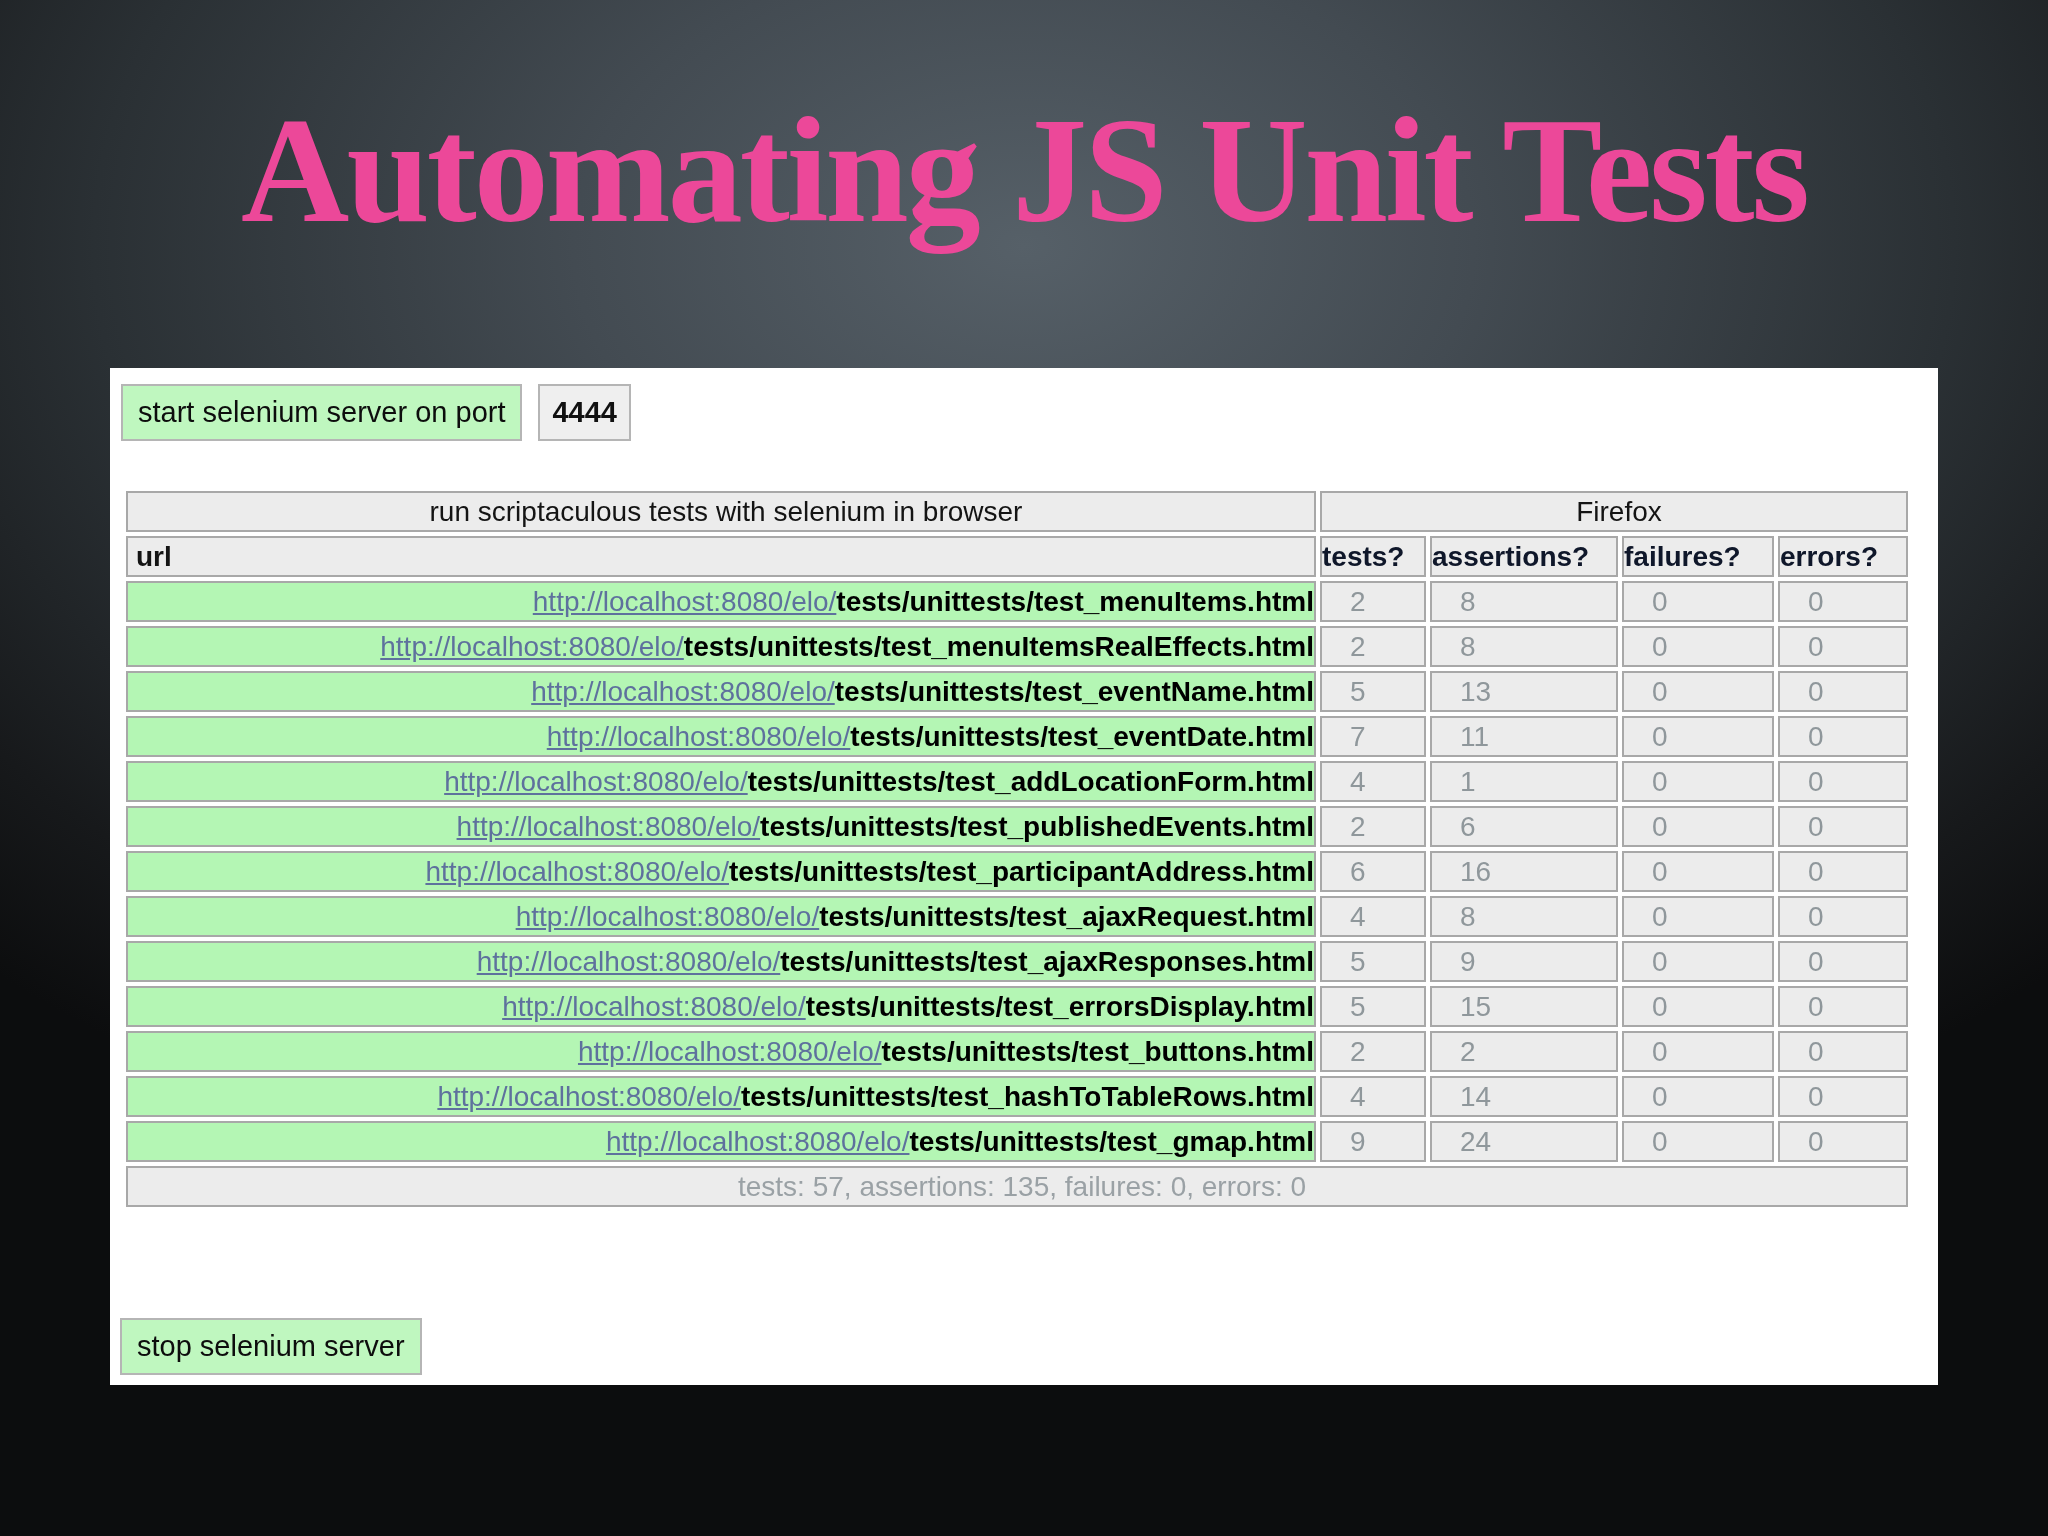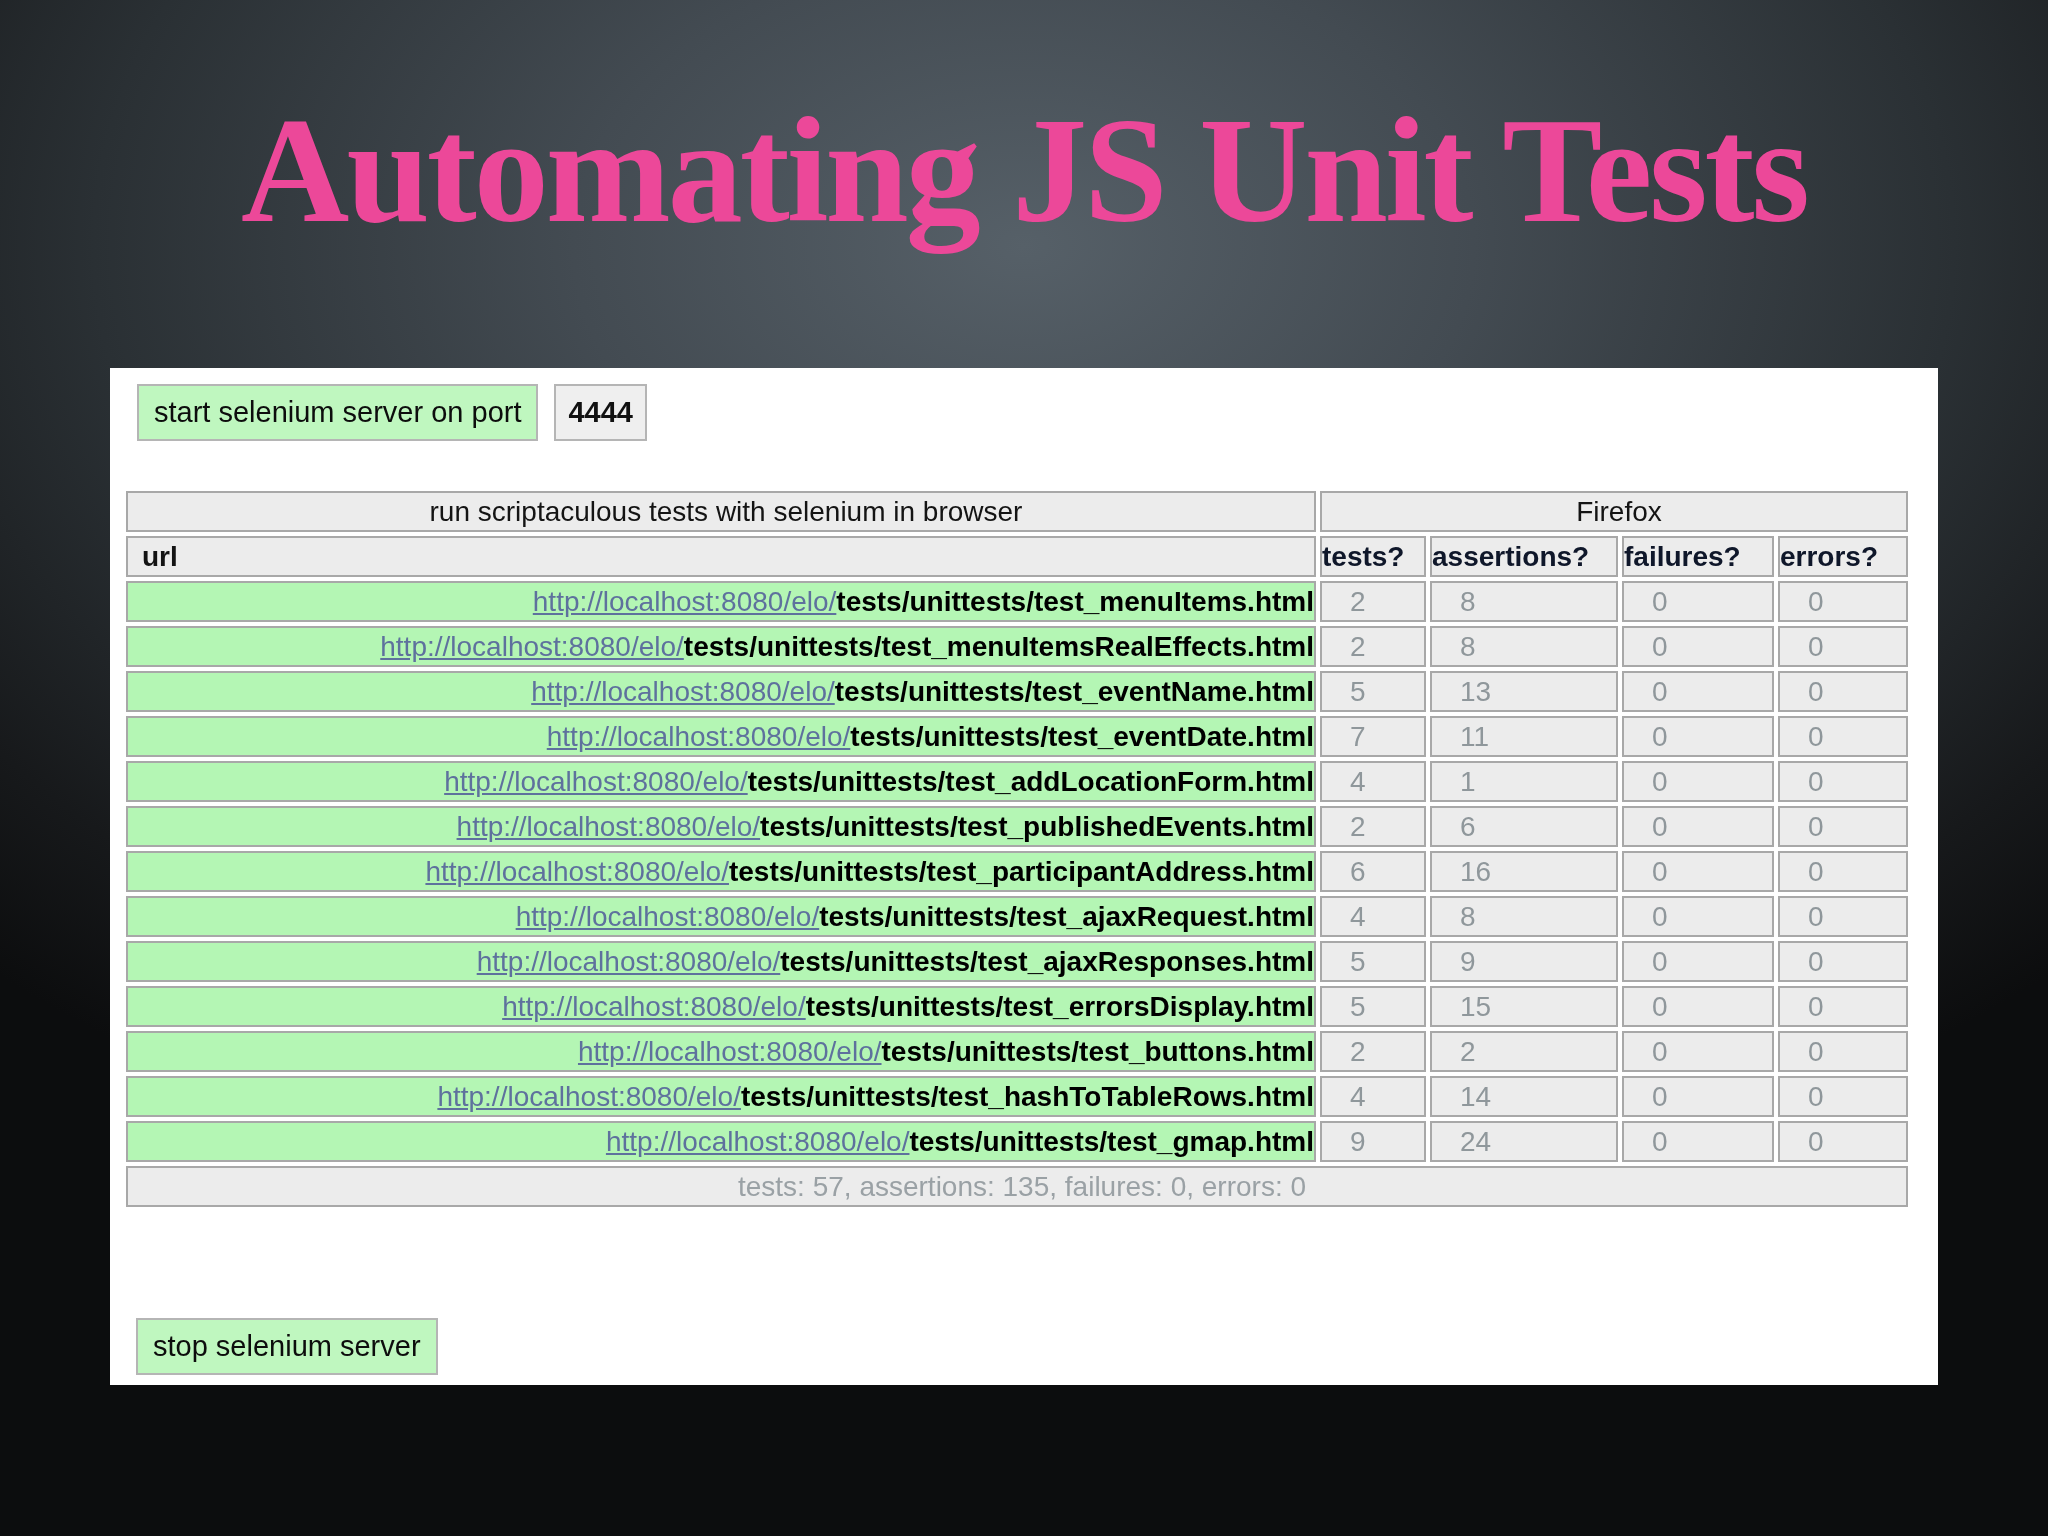--- a/index.html
+++ b/index.html
@@ -27,21 +27,21 @@
     background:#ffffff;
   }
 
   .start-group { position:absolute; left:11px; top:16px; display:flex; align-items:stretch; }
   .btn {
     display:inline-block;
     background:var(--button_green);
     border:2px solid #b5b5b5;
     color:#0d0d0d; font-size:29px; line-height:1.2;
     padding:9px 15px;
-    cursor:pointer; white-space:nowrap;margin-left:16px;
+    cursor:pointer; white-space:nowrap;
   }
   .port-box {
     background:#efefef;
     border:2px solid #b5b5b5;
     margin-left:16px;
     color:#111; font-weight:bold; font-size:29px; line-height:1.2;
     padding:9px 12px; min-width:86px; text-align:center;
   }
 
   .results-table {
@@ -51,21 +51,21 @@
     font-size:28px; line-height:1.2;
   }
   .results-table th, .results-table td {
     border:2px solid #a8a8a8;
     height:41px;
     vertical-align:middle;
     overflow:hidden; white-space:nowrap;
   }
   .gray-bg  { background:#ececec; }
   .hdr-left   { text-align:center; font-weight:normal; color:#141414; padding-left:10px; }
-  .hdr-col    { text-align:left; font-weight:bold;   color:#141414; padding-left:14px; }
+  .hdr-col    { text-align:left; font-weight:bold;   color:#141414; padding-left:8px; }
   .hdr-col-num{ text-align:left; font-weight:bold;   color:#0f172a; }
   .url-cell {
     background:var(--row_green);
     text-align:right; padding-left:18px;
   }
   .url-link {
     color:var(--link_blue);
     text-decoration:underline;
     cursor:pointer;
   }

